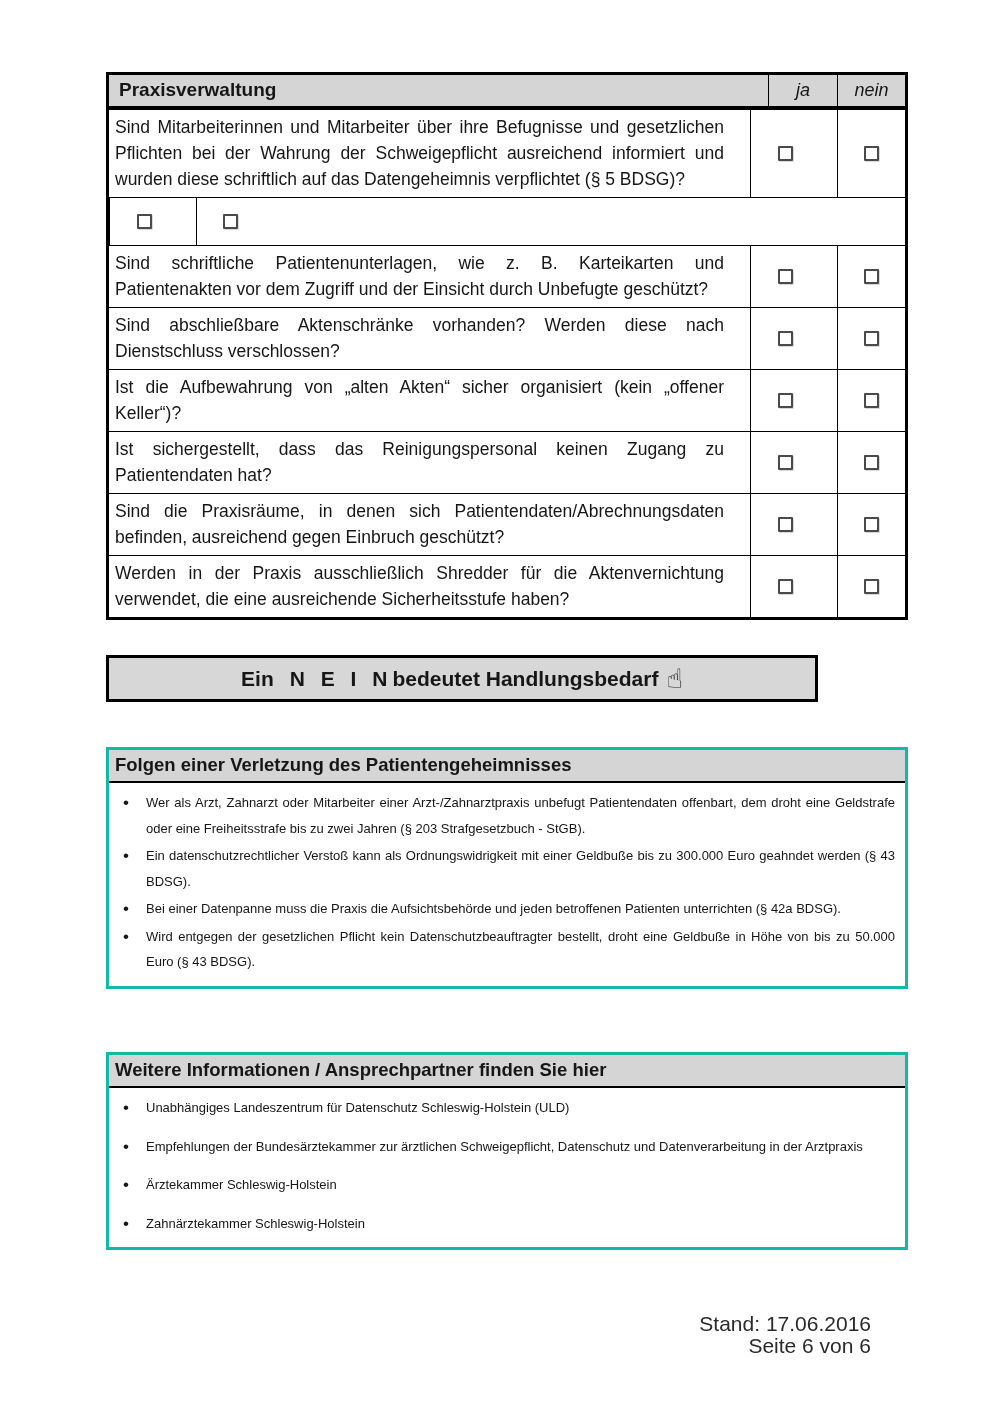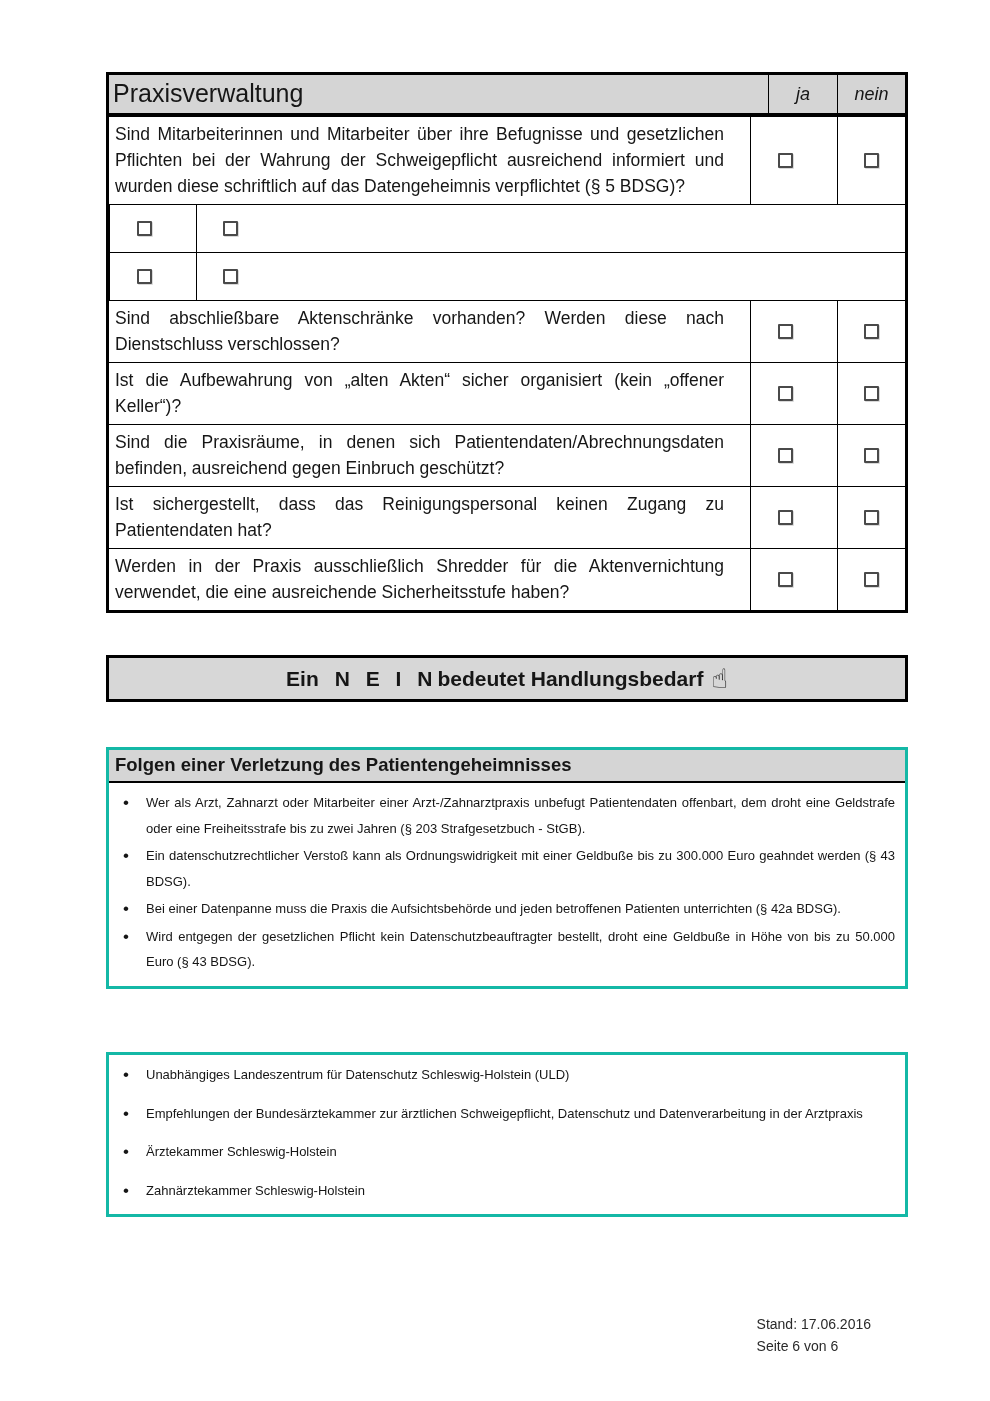--- a/index.html
+++ b/index.html
@@ -25,23 +25,23 @@
     width: 802px;
     border: 3px solid #000;
     background: #fff;
   }
   .thead {
     display: flex;
     background: #d5d5d5;
     border-bottom: 3px solid #000;
   }
   .thead .cell.q {
-    font-weight: normal;
-    font-size: 25px;
-    padding: 4px 8px 5px 4px;
+    font-weight: bold;
+    font-size: 19px;
+    padding: 4px 8px 5px 10px;
   }
   .thead .cell.check {
     font-style: italic;
     font-size: 18px;
     font-weight: normal;
   }
   .trow {
     display: flex;
     border-top: 1px solid #000;
     min-height: 48px;
@@ -75,21 +75,21 @@
     background: #fff;
     border-radius: 1px;
     box-shadow: 1px 1px 0 rgba(0,0,0,0.15);
   }
 
   
   .banner {
     position: absolute;
     left: 106px;
     top: 655px;
-    width: 802px;
+    width: 712px;
     height: 47px;
     border: 3px solid #000;
     background: #d7d7d7;
     display: flex;
     align-items: center;
     justify-content: center;
     font-weight: bold;
     font-size: 21px;
   }
   .banner .b-pre { margin-right: 16px; }
@@ -136,22 +136,22 @@
     line-height: 25.5px;
     text-align: justify;
     padding-right: 2px;
   }
 
   
   .footer {
     position: absolute;
     top: 1313px;
     right: 119px;
-    text-align: left;
-    font-size: 14px;
+    text-align: right;
+    font-size: 21px;
     line-height: 22px;
     color: #2a2a2a;
   }
 </style>
 </head>
 <body>
 
 <div class="sheet">
 
   <div class="table">
@@ -174,20 +174,23 @@
         </div>
         <div class="trow">
           <div class="cell check ja-col">
             <span class="checkbox"></span>
           </div>
           <div class="cell check nein-col">
             <span class="checkbox"></span>
           </div>
         </div>
         <div class="trow">
+          <div class="cell q">
+            <div class="qtext">Sind schriftliche Patientenunterlagen, wie z. B. Karteikarten und Patientenakten vor dem Zugriff und der Einsicht durch Unbefugte geschützt?</div>
+          </div>
           <div class="cell check ja-col">
             <span class="checkbox"></span>
           </div>
           <div class="cell check nein-col">
             <span class="checkbox"></span>
           </div>
         </div>
         <div class="trow">
           <div class="cell q">
             <div class="qtext">Sind abschließbare Aktenschränke vorhanden? Werden diese nach Dienstschluss verschlossen?</div>
@@ -205,32 +208,32 @@
           </div>
           <div class="cell check ja-col">
             <span class="checkbox"></span>
           </div>
           <div class="cell check nein-col">
             <span class="checkbox"></span>
           </div>
         </div>
         <div class="trow">
           <div class="cell q">
+            <div class="qtext">Ist sichergestellt, dass das Reinigungspersonal keinen Zugang zu Patientendaten hat?</div>
+          </div>
+          <div class="cell check ja-col">
+            <span class="checkbox"></span>
+          </div>
+          <div class="cell check nein-col">
+            <span class="checkbox"></span>
+          </div>
+        </div>
+        <div class="trow">
+          <div class="cell q">
             <div class="qtext">Sind die Praxisräume, in denen sich Patientendaten/Abrechnungsdaten befinden, ausreichend gegen Einbruch geschützt?</div>
-          </div>
-          <div class="cell check ja-col">
-            <span class="checkbox"></span>
-          </div>
-          <div class="cell check nein-col">
-            <span class="checkbox"></span>
-          </div>
-        </div>
-        <div class="trow">
-          <div class="cell q">
-            <div class="qtext">Ist sichergestellt, dass das Reinigungspersonal keinen Zugang zu Patientendaten hat?</div>
           </div>
           <div class="cell check ja-col">
             <span class="checkbox"></span>
           </div>
           <div class="cell check nein-col">
             <span class="checkbox"></span>
           </div>
         </div>
         <div class="trow">
           <div class="cell q">
@@ -269,20 +272,21 @@
           <div class="btext">Bei einer Datenpanne muss die Praxis die Aufsichtsbehörde und jeden betroffenen Patienten unterrichten (§ 42a BDSG).</div>
         </div>
         <div class="bullet">
           <span class="dot">•</span>
           <div class="btext">Wird entgegen der gesetzlichen Pflicht kein Datenschutzbeauftragter bestellt, droht eine Geldbuße in Höhe von bis zu 50.000 Euro (§ 43 BDSG).</div>
         </div>
       </div>
   </div>
 
   <div class="box more-info">
+    <div class="box-header">Weitere Informationen / Ansprechpartner finden Sie hier</div>
     <div class="bullets" id="more-info-list">
         <div class="bullet">
           <span class="dot">•</span>
           <div class="btext">Unabhängiges Landeszentrum für Datenschutz Schleswig-Holstein (ULD)</div>
         </div>
         <div class="bullet">
           <span class="dot">•</span>
           <div class="btext">Empfehlungen der Bundesärztekammer zur ärztlichen Schweigepflicht, Datenschutz und Datenverarbeitung in der Arztpraxis</div>
         </div>
         <div class="bullet">

